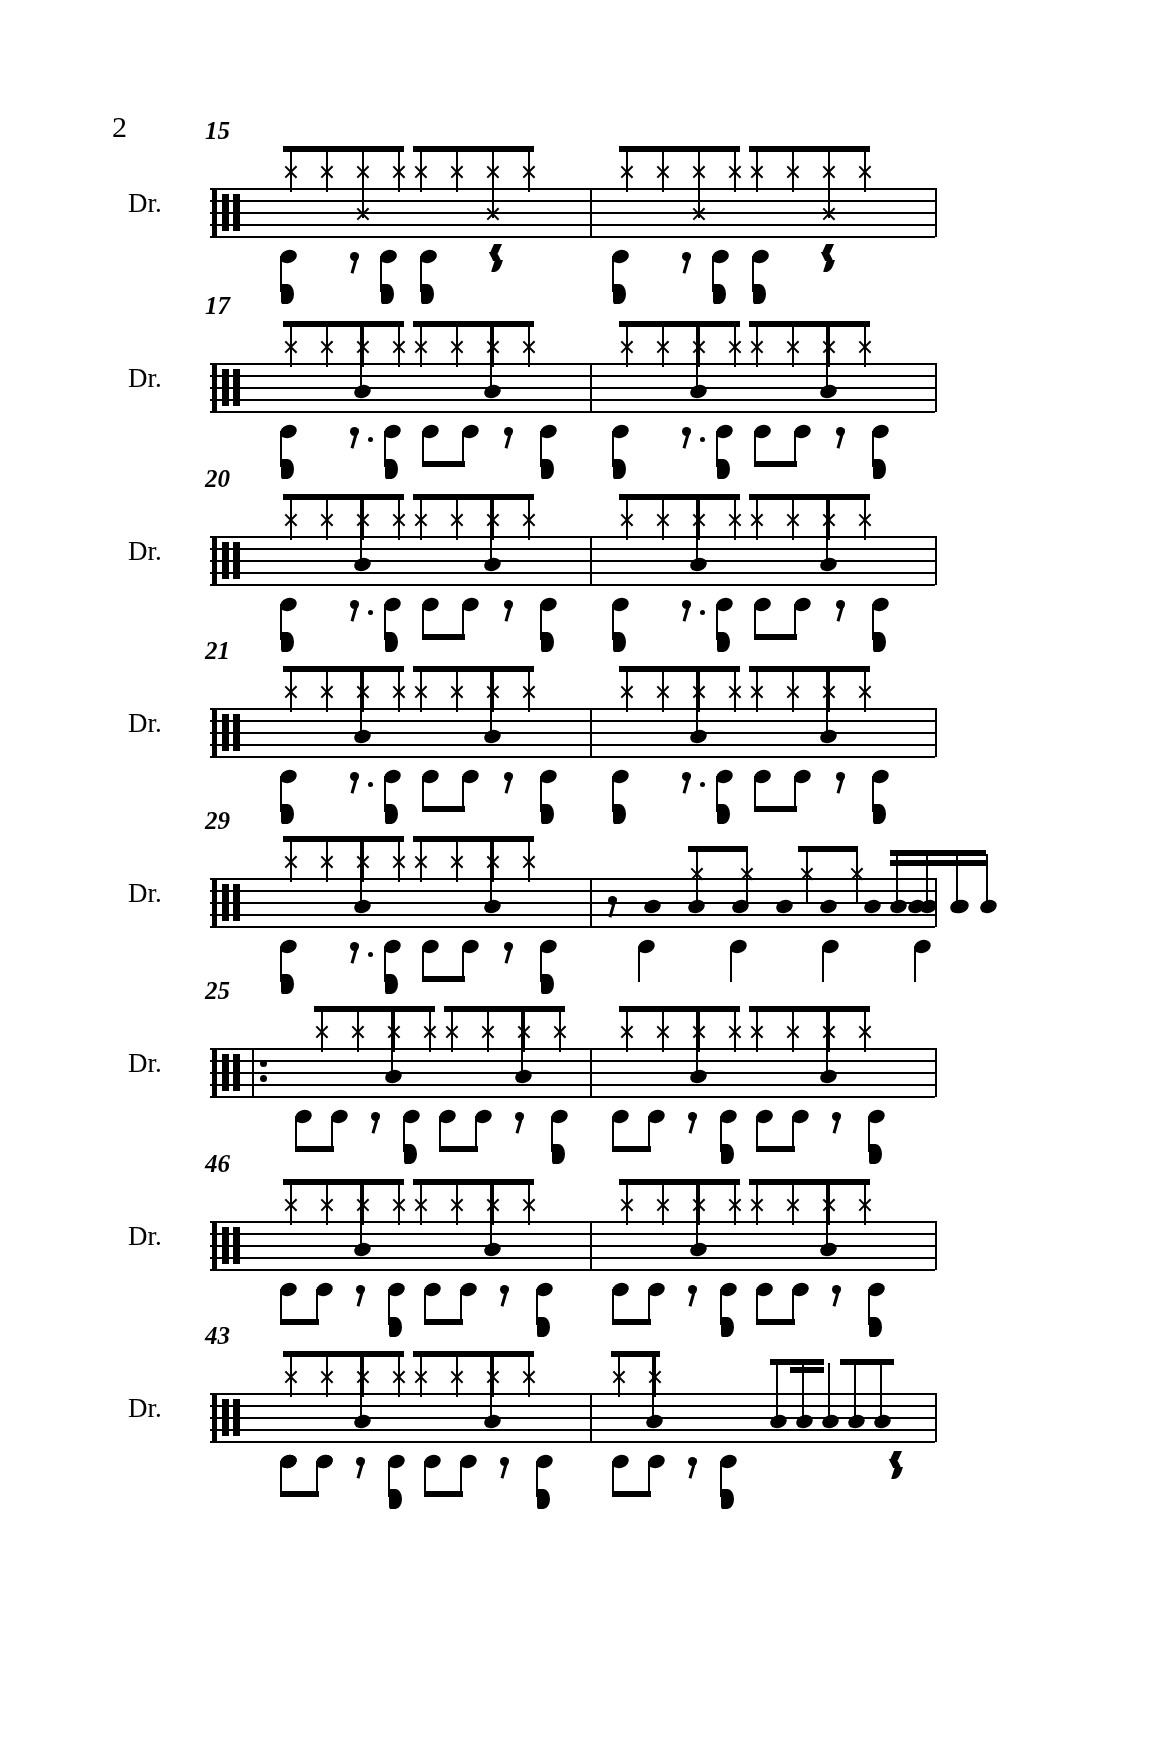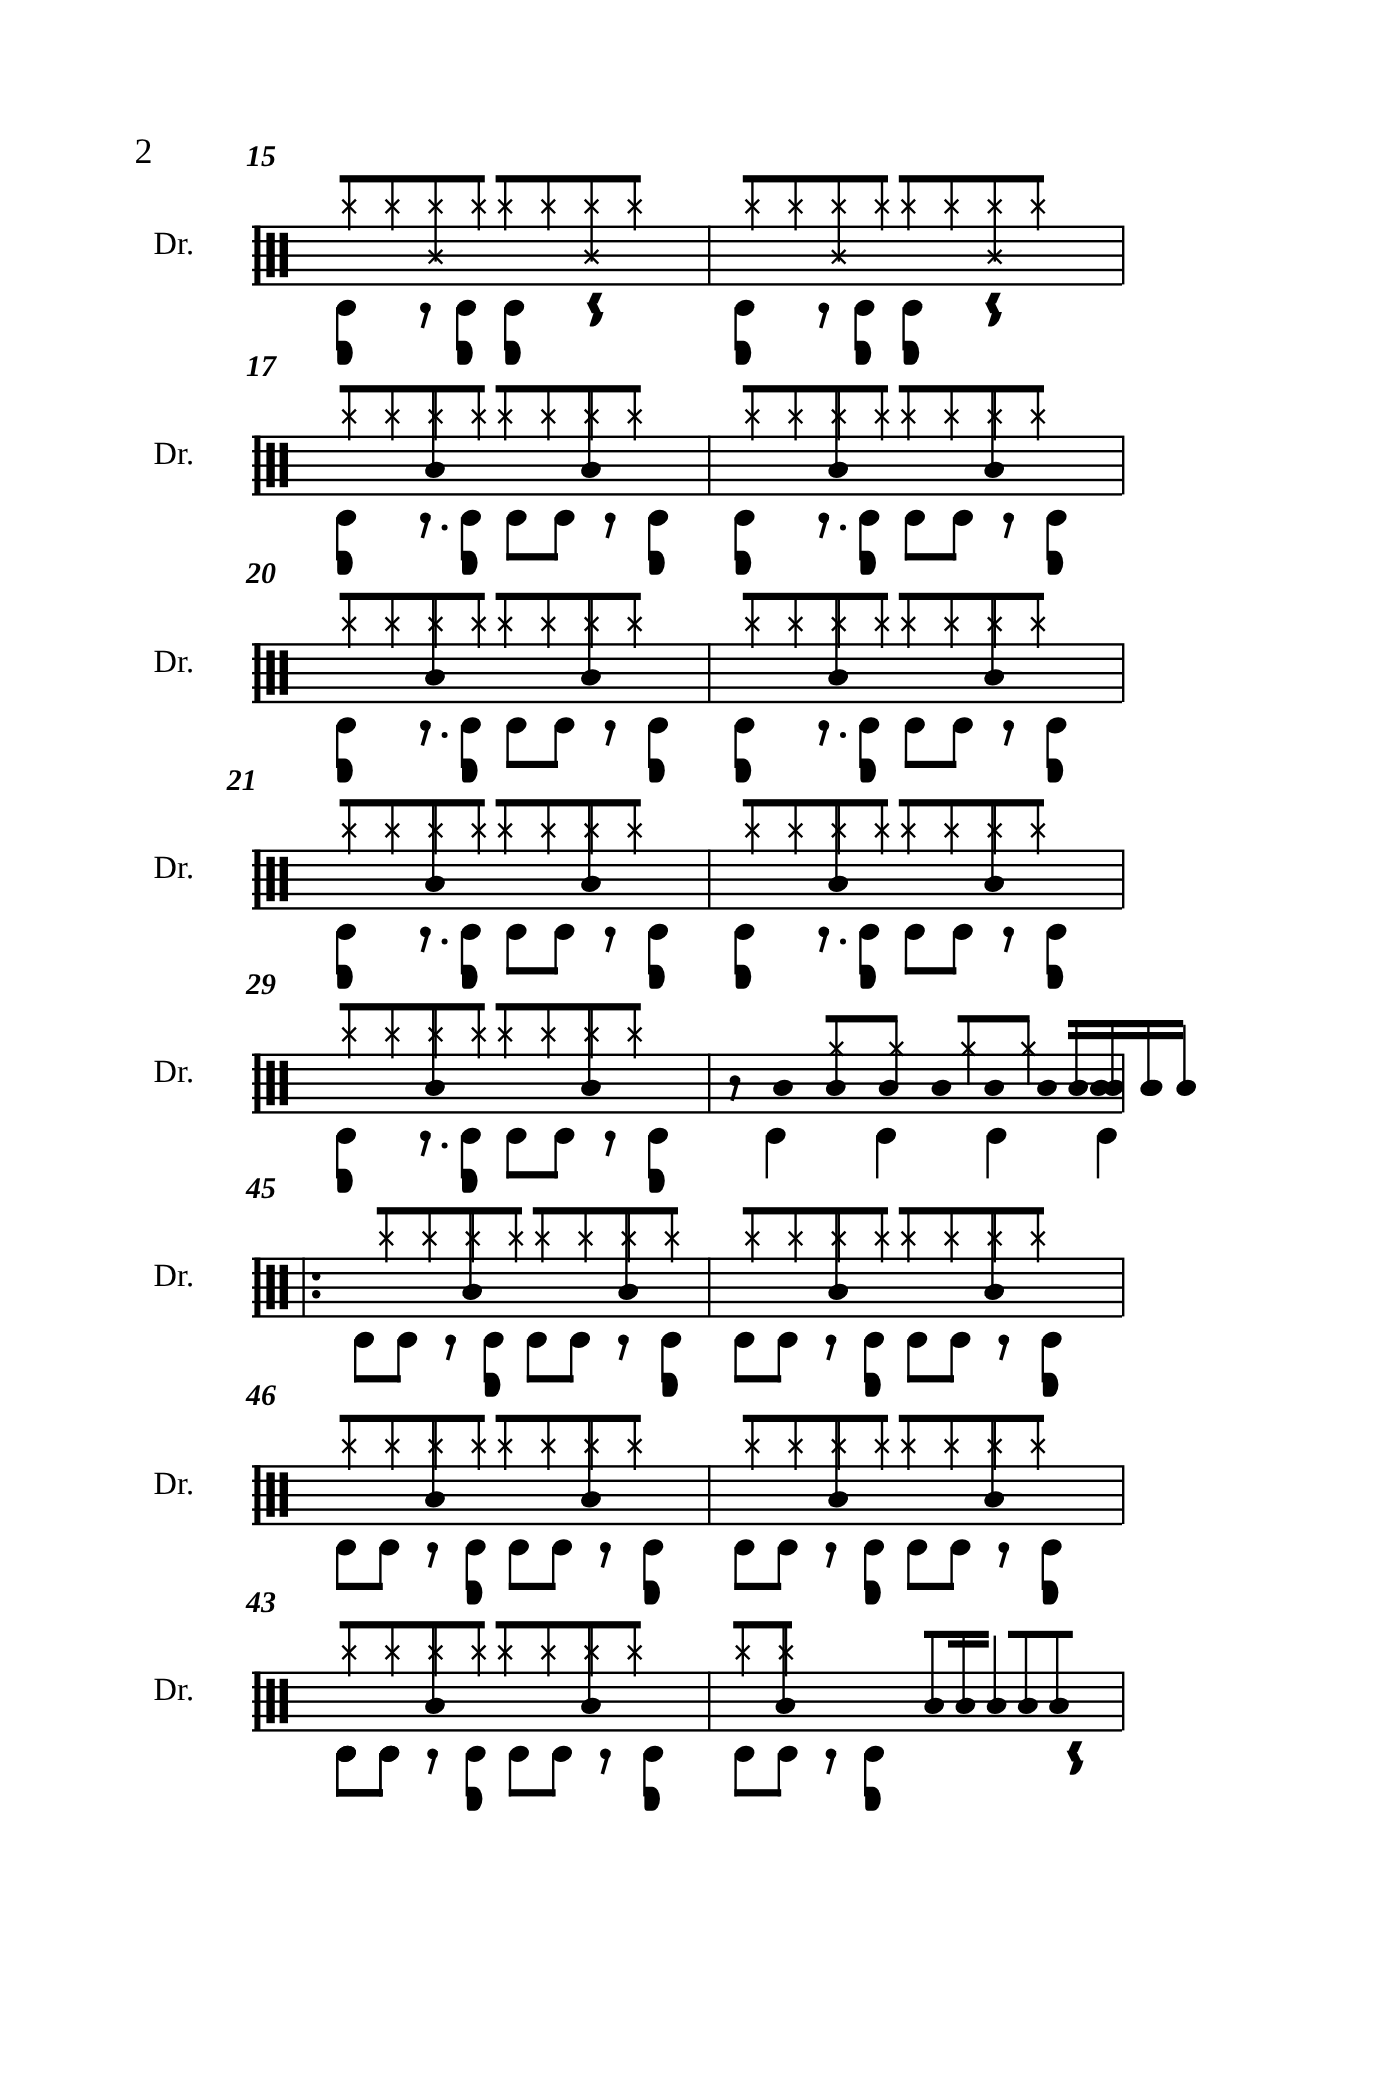--- a/index.html
+++ b/index.html
@@ -507,21 +507,21 @@
       <div class="lowbeam" style="left:754px;top:156px;width:43px;height:6px;"></div>
       <div class="rest8" style="left:836px;top:122px;">
         <div style="position:absolute;left:0px;top:0px;width:9px;height:9px;background:#000;border-radius:50%;"></div>
         <div style="position:absolute;left:6px;top:2px;width:2.6px;height:20px;background:#000;transform:rotate(16deg);transform-origin:top center;"></div>
       </div>
       <div class="notehead" style="left:872px;top:120px;"></div>
       <div class="stem" style="left:872px;top:126px;height:36px;"></div>
       <div class="flag" style="left:873px;top:154px;"></div>
     </div>
     <div class="system" style="top:650px;">
-      <div class="measure-num" style="left:189px;top:-12px;">21</div>
+      <div class="measure-num" style="left:205px;top:-12px;">21</div>
       <div class="instr-label">Dr.</div>
       <div class="staff" style="top:58px;">
         <div class="line l0"></div>
         <div class="line l1"></div>
         <div class="line l2"></div>
         <div class="line l3"></div>
         <div class="line l4"></div>
       </div>
       <div class="barline thick" style="left:212px;top:58px;"></div>
       <div class="perc-clef" style="left:222px;top:64px;">
@@ -718,21 +718,21 @@
       <div class="lowbeam" style="left:422px;top:156px;width:43px;height:6px;"></div>
       <div class="rest8" style="left:504px;top:122px;">
         <div style="position:absolute;left:0px;top:0px;width:9px;height:9px;background:#000;border-radius:50%;"></div>
         <div style="position:absolute;left:6px;top:2px;width:2.6px;height:20px;background:#000;transform:rotate(16deg);transform-origin:top center;"></div>
       </div>
       <div class="notehead" style="left:540px;top:120px;"></div>
       <div class="stem" style="left:540px;top:126px;height:36px;"></div>
       <div class="flag" style="left:541px;top:154px;"></div>
     </div>
     <div class="system" style="top:990px;">
-      <div class="measure-num" style="left:205px;top:-12px;">45</div>
+      <div class="measure-num" style="left:205px;top:-12px;">25</div>
       <div class="instr-label">Dr.</div>
       <div class="staff" style="top:58px;">
         <div class="line l0"></div>
         <div class="line l1"></div>
         <div class="line l2"></div>
         <div class="line l3"></div>
         <div class="line l4"></div>
       </div>
       <div class="barline thick" style="left:212px;top:58px;"></div>
       <div class="perc-clef" style="left:222px;top:64px;">

